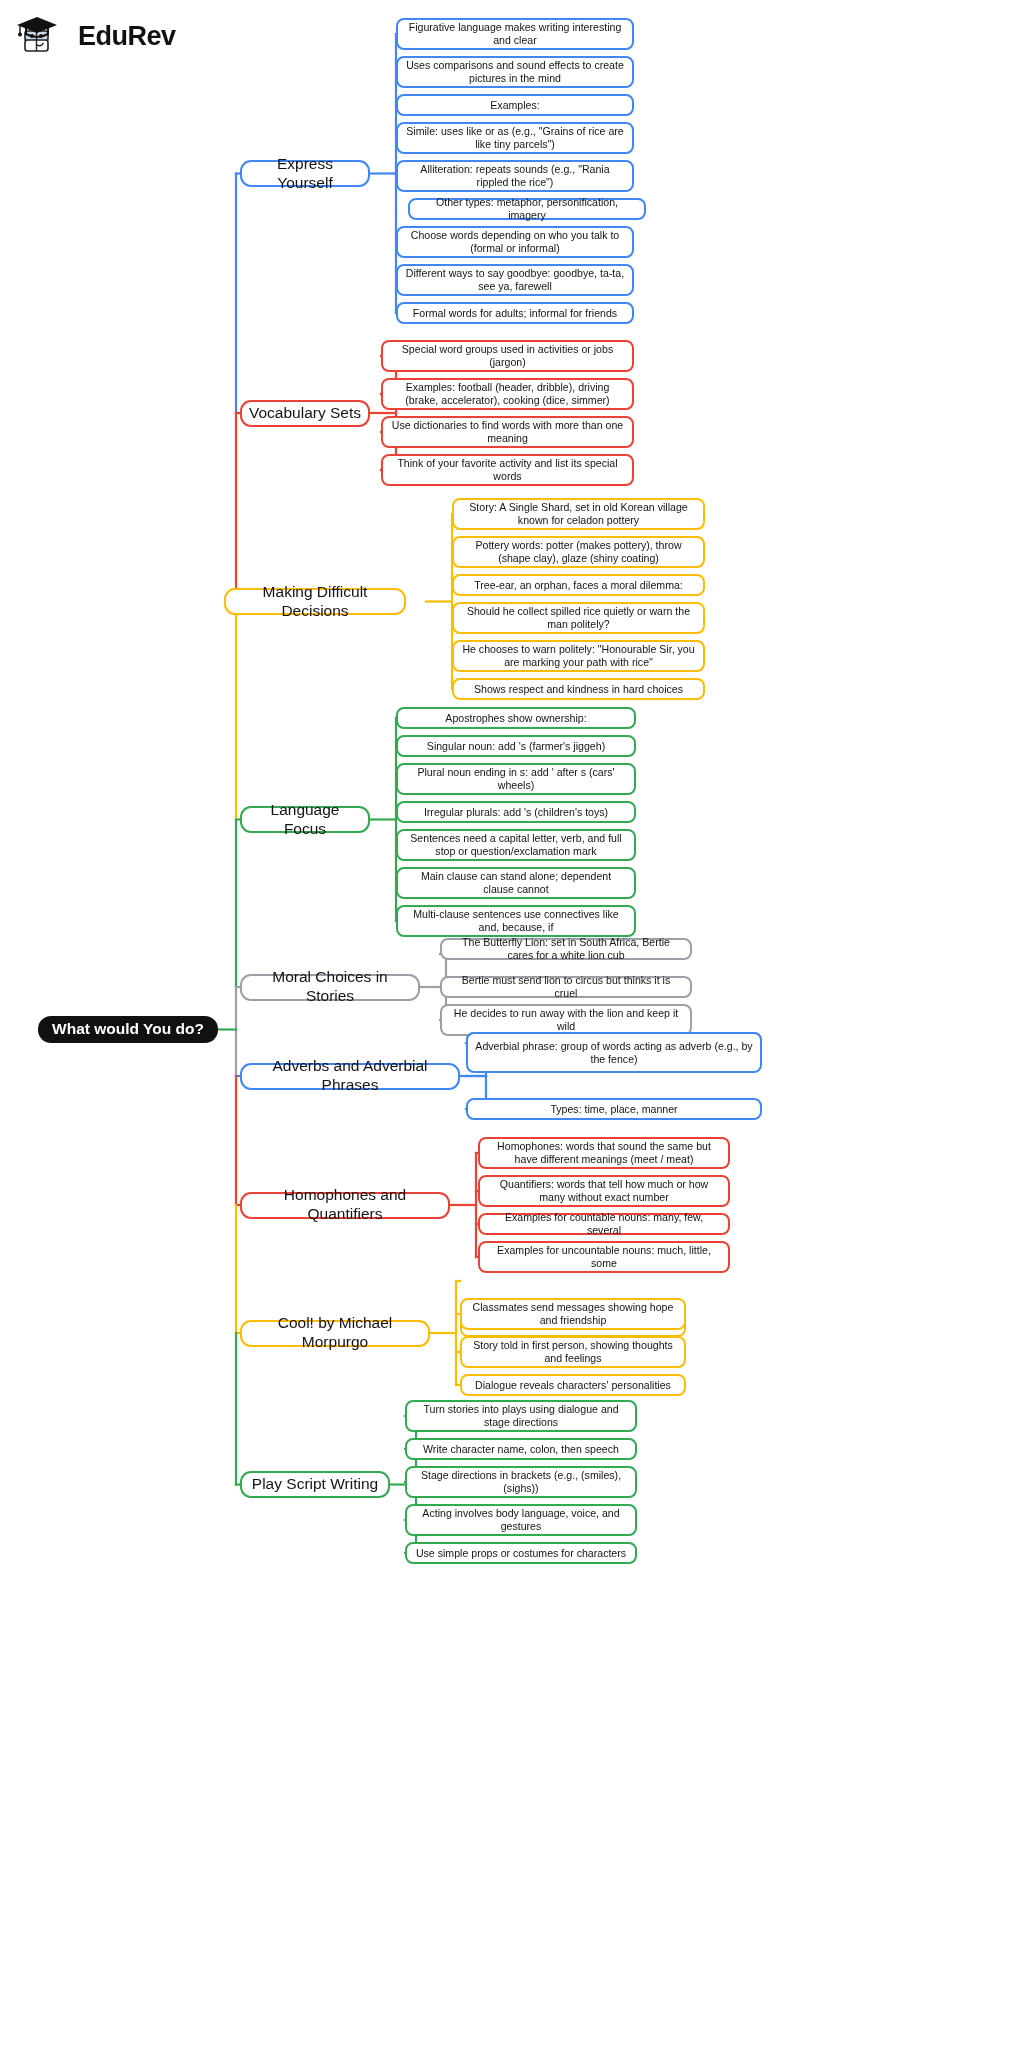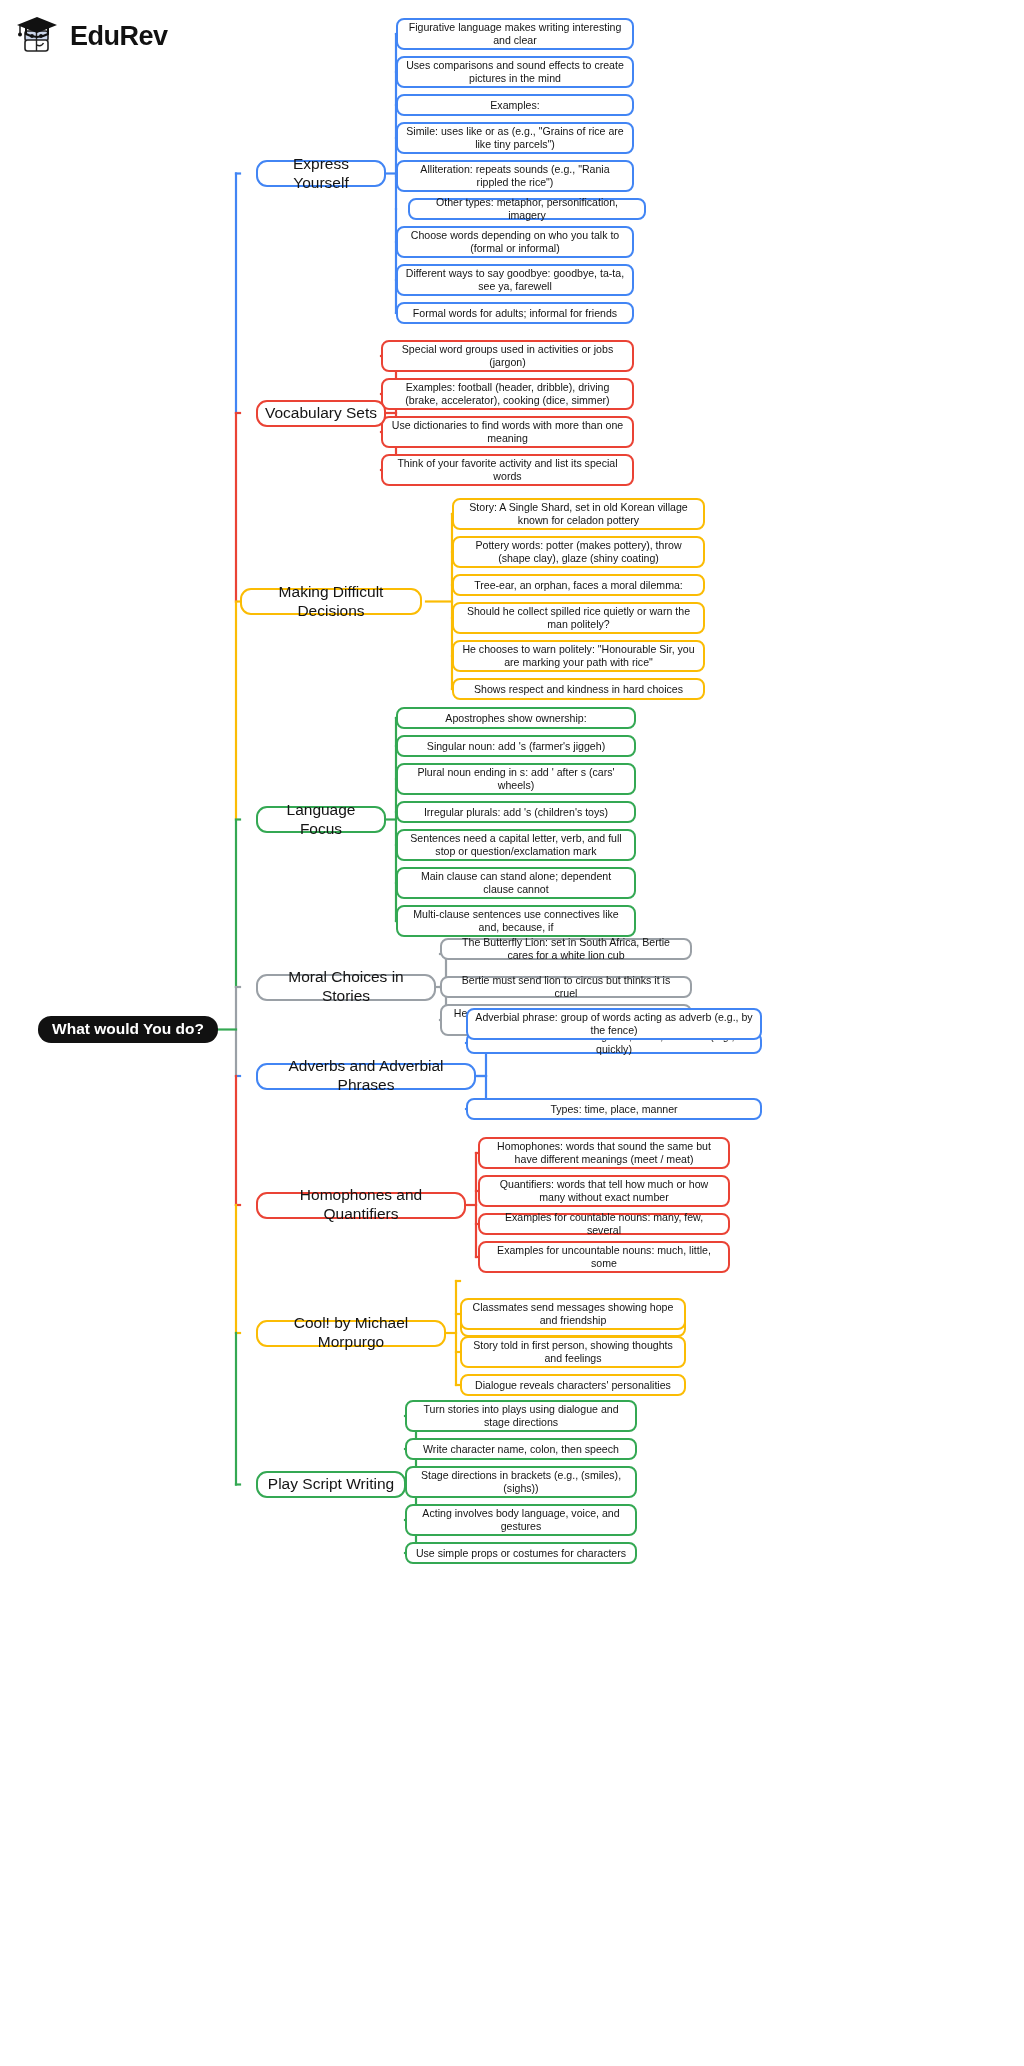--- a/index.html
+++ b/index.html
@@ -13,21 +13,21 @@
     width: 1024px;
     height: 2066px;
     background: #ffffff;
     overflow: hidden;
   }
 
   
   #logo {
     position: absolute;
     left: 14px; top: 14px;
-    display: flex; align-items: center; gap: 10px;
+    display: flex; align-items: center; gap: 18px;
   }
   #logo .mark { width: 46px; height: 44px; flex: 0 0 auto; }
   #logo .wordmark {
     font-size: 27px;
     font-weight: bold;
     color: #111111;
     letter-spacing: -0.5px;
   }
 
   
@@ -60,21 +60,20 @@
     padding: 0 8px;
   }
 
   
   .branch {
     border-width: 2.2px;
     border-style: solid;
     border-radius: 11px;
     font-size: 15.5px;
     background: #ffffff;
-    margin-left: 16px;
   }
 
   
   .leaf {
     border-width: 2px;
     border-style: solid;
     font-size: 10.6px;
     border-radius: 8px;
   }
 
@@ -225,21 +224,21 @@
       <div class="node leaf c-green" style="left: 396px; top: 801px; width: 240px; height: 22px;">Irregular plurals: add 's (children's toys)</div>
       <div class="node leaf c-green" style="left: 396px; top: 829px; width: 240px; height: 32px;">Sentences need a capital letter, verb, and full stop or question/exclamation mark</div>
       <div class="node leaf c-green" style="left: 396px; top: 867px; width: 240px; height: 32px;">Main clause can stand alone; dependent clause cannot</div>
       <div class="node leaf c-green" style="left: 396px; top: 905px; width: 240px; height: 32px;">Multi-clause sentences use connectives like and, because, if</div>
       <div class="node branch c-green" style="left: 240px; top: 806px; width: 130px; height: 27px;">Language Focus</div>
       <div class="node leaf c-grey" style="left: 440px; top: 938px; width: 252px; height: 22px;">The Butterfly Lion: set in South Africa, Bertie cares for a white lion cub</div>
       <div class="node leaf c-grey" style="left: 440px; top: 976px; width: 252px; height: 22px;">Bertie must send lion to circus but thinks it is cruel</div>
       <div class="node leaf c-grey" style="left: 440px; top: 1004px; width: 252px; height: 32px;">He decides to run away with the lion and keep it wild</div>
       <div class="node branch c-grey" style="left: 240px; top: 973.5px; width: 180px; height: 27px;">Moral Choices in Stories</div>
       <div class="node leaf c-blue" style="left: 466px; top: 1032px; width: 296px; height: 22px;">Adverb: one word telling how, when, or where (e.g., quickly)</div>
-      <div class="node leaf c-blue" style="left: 466px; top: 1008px; width: 296px; height: 32px; border-radius: 8px;">Adverbial phrase: group of words acting as adverb (e.g., by the fence)</div>
+      <div class="node leaf c-blue" style="left: 466px; top: 1032px; width: 296px; height: 41px; border-radius: 8px;">Adverbial phrase: group of words acting as adverb (e.g., by the fence)</div>
       <div class="node leaf c-blue" style="left: 466px; top: 1098px; width: 296px; height: 22px;">Types: time, place, manner</div>
       <div class="node branch c-blue" style="left: 240px; top: 1062.5px; width: 220px; height: 27px;">Adverbs and Adverbial Phrases</div>
       <div class="node leaf c-red" style="left: 478px; top: 1137px; width: 252px; height: 32px;">Homophones: words that sound the same but have different meanings (meet / meat)</div>
       <div class="node leaf c-red" style="left: 478px; top: 1175px; width: 252px; height: 32px;">Quantifiers: words that tell how much or how many without exact number</div>
       <div class="node leaf c-red" style="left: 478px; top: 1213px; width: 252px; height: 22px;">Examples for countable nouns: many, few, several</div>
       <div class="node leaf c-red" style="left: 478px; top: 1241px; width: 252px; height: 32px;">Examples for uncountable nouns: much, little, some</div>
       <div class="node branch c-red" style="left: 240px; top: 1191.5px; width: 210px; height: 27px;">Homophones and Quantifiers</div>
       <div class="node leaf c-yellow" style="left: 460px; top: 1270px; width: 226px; height: 22px; margin-top: 45px;">Robbie is in a coma after an accident</div>
       <div class="node leaf c-yellow" style="left: 460px; top: 1298px; width: 226px; height: 32px;">Classmates send messages showing hope and friendship</div>
       <div class="node leaf c-yellow" style="left: 460px; top: 1336px; width: 226px; height: 32px;">Story told in first person, showing thoughts and feelings</div>

